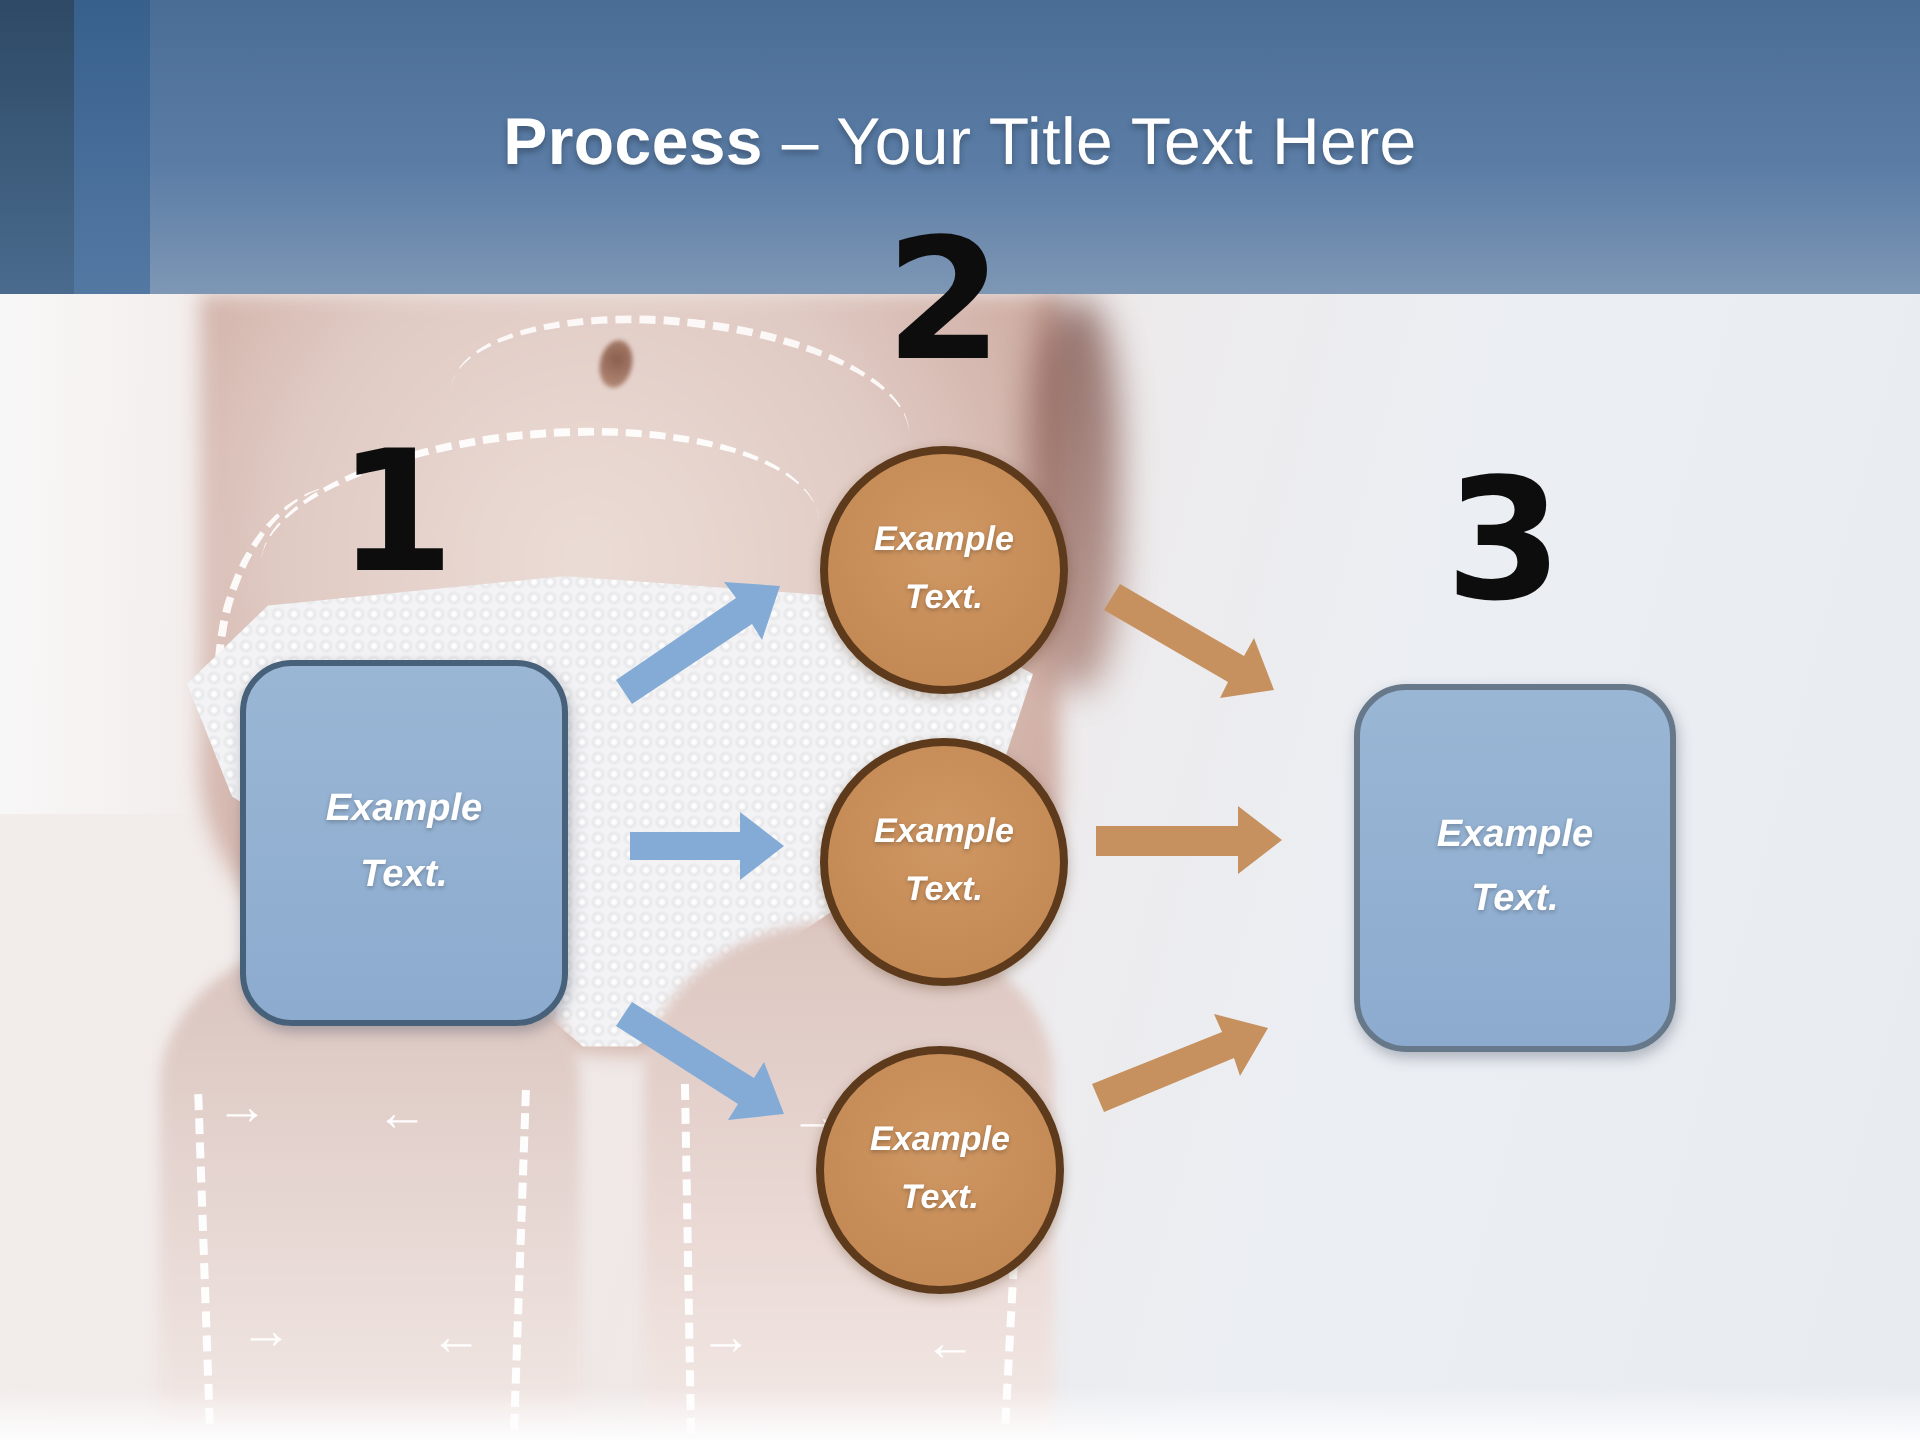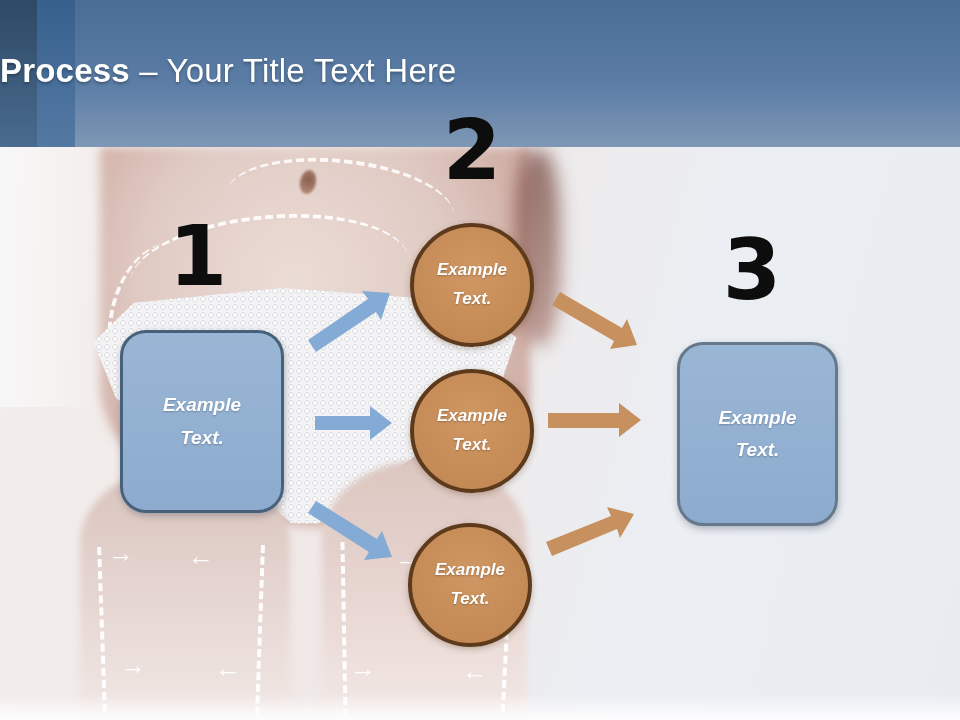--- a/index.html
+++ b/index.html
@@ -15,21 +15,21 @@
   }
   .band-dark{
     position:absolute;left:0;top:0;width:37px;height:147px;
     background:linear-gradient(to bottom,#2d4965,#4a6b8e);
   }
   .band-mid{
     position:absolute;left:37px;top:0;width:38px;height:147px;
     background:linear-gradient(to bottom,#38608d,#5379a3);
   }
   .title{
-    position:absolute;left:0;right:0;top:52px;text-align:left;
+    position:absolute;left:0;right:0;top:52px;text-align:center;
     color:#fff;font-size:33px;letter-spacing:.2px;
     text-shadow:0 2px 3px rgba(0,0,0,.28);
   }
   .title .t-bold{font-weight:bold;}
   .title .t-rest{font-weight:normal;}
   
   .photo{
     position:absolute;left:0;top:147px;width:960px;height:573px;overflow:hidden;
     background:linear-gradient(105deg,#f3eeec 0%,#efe8e6 40%,#ebeef3 68%,#e8ecf1 100%);
   }

